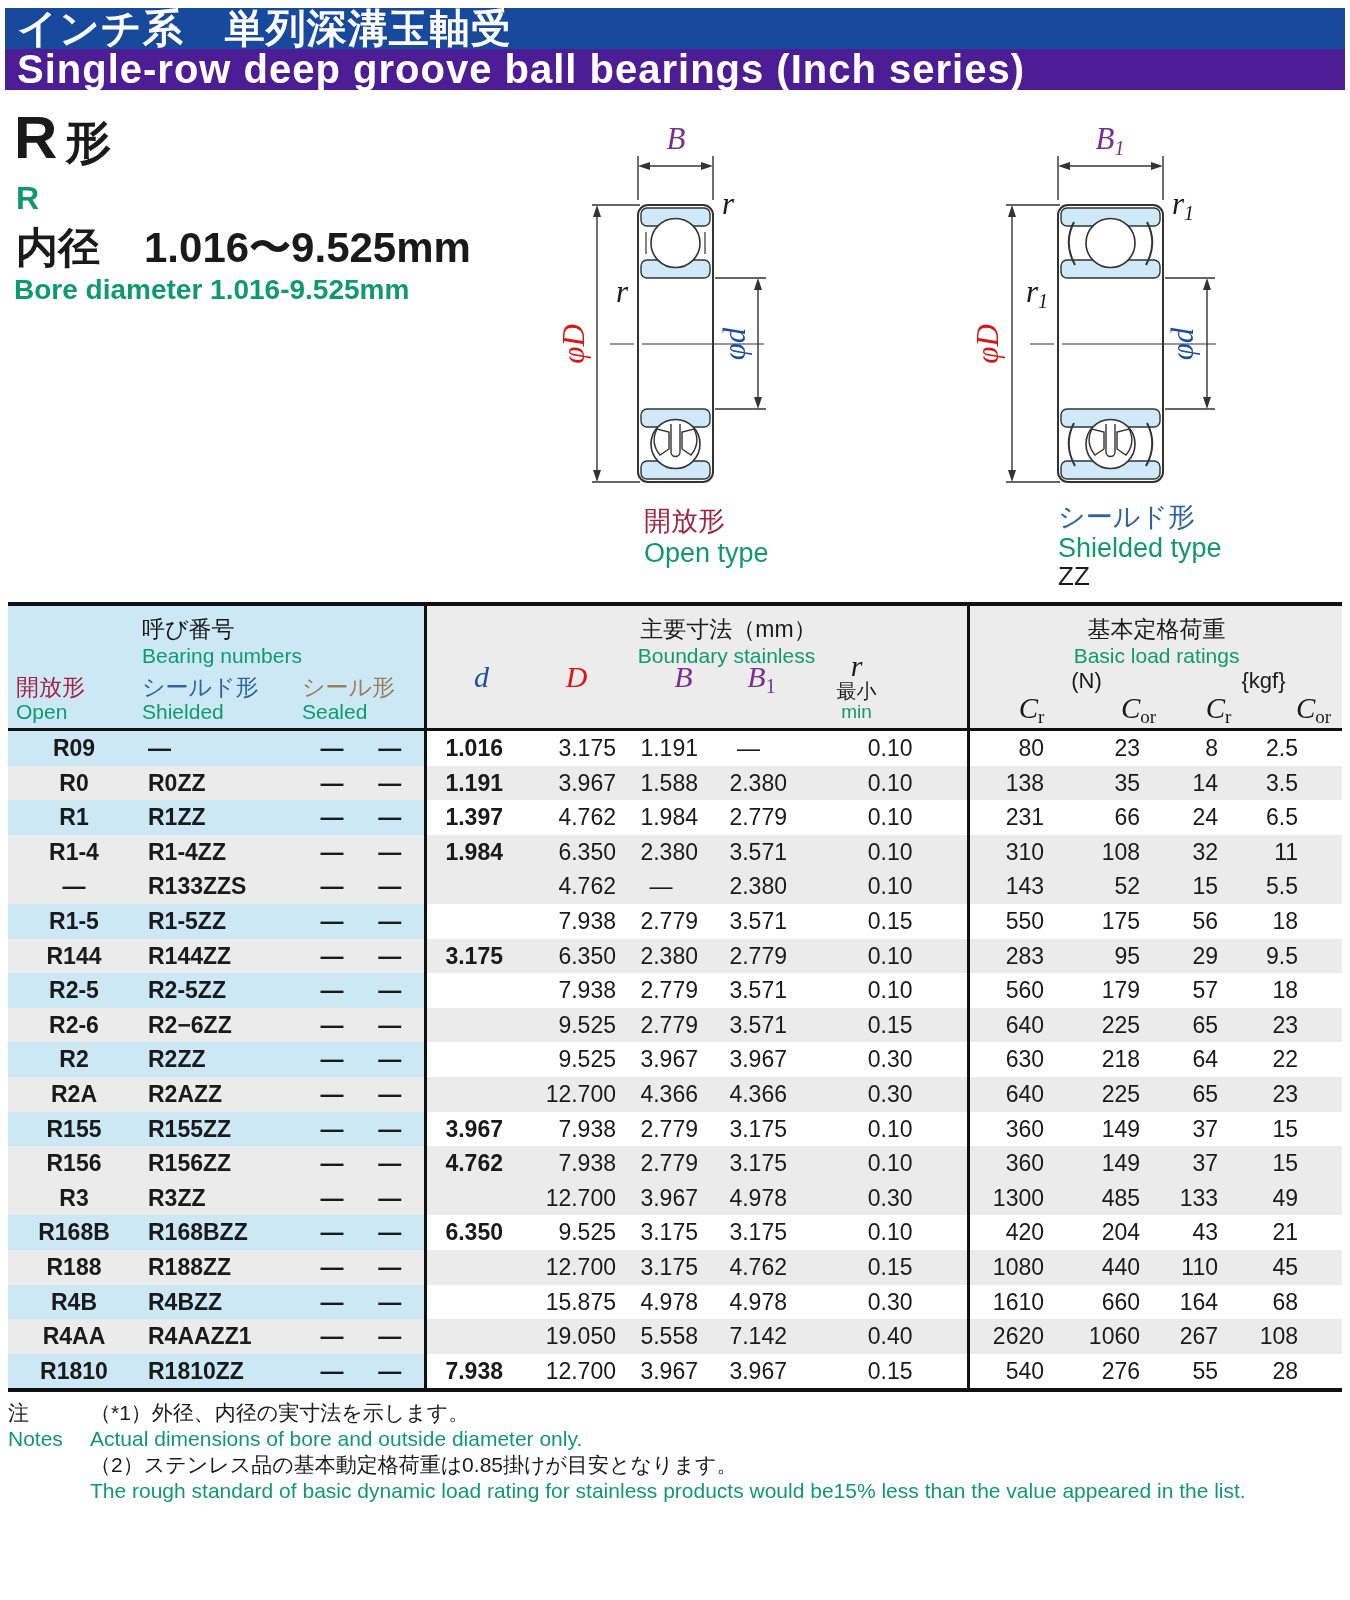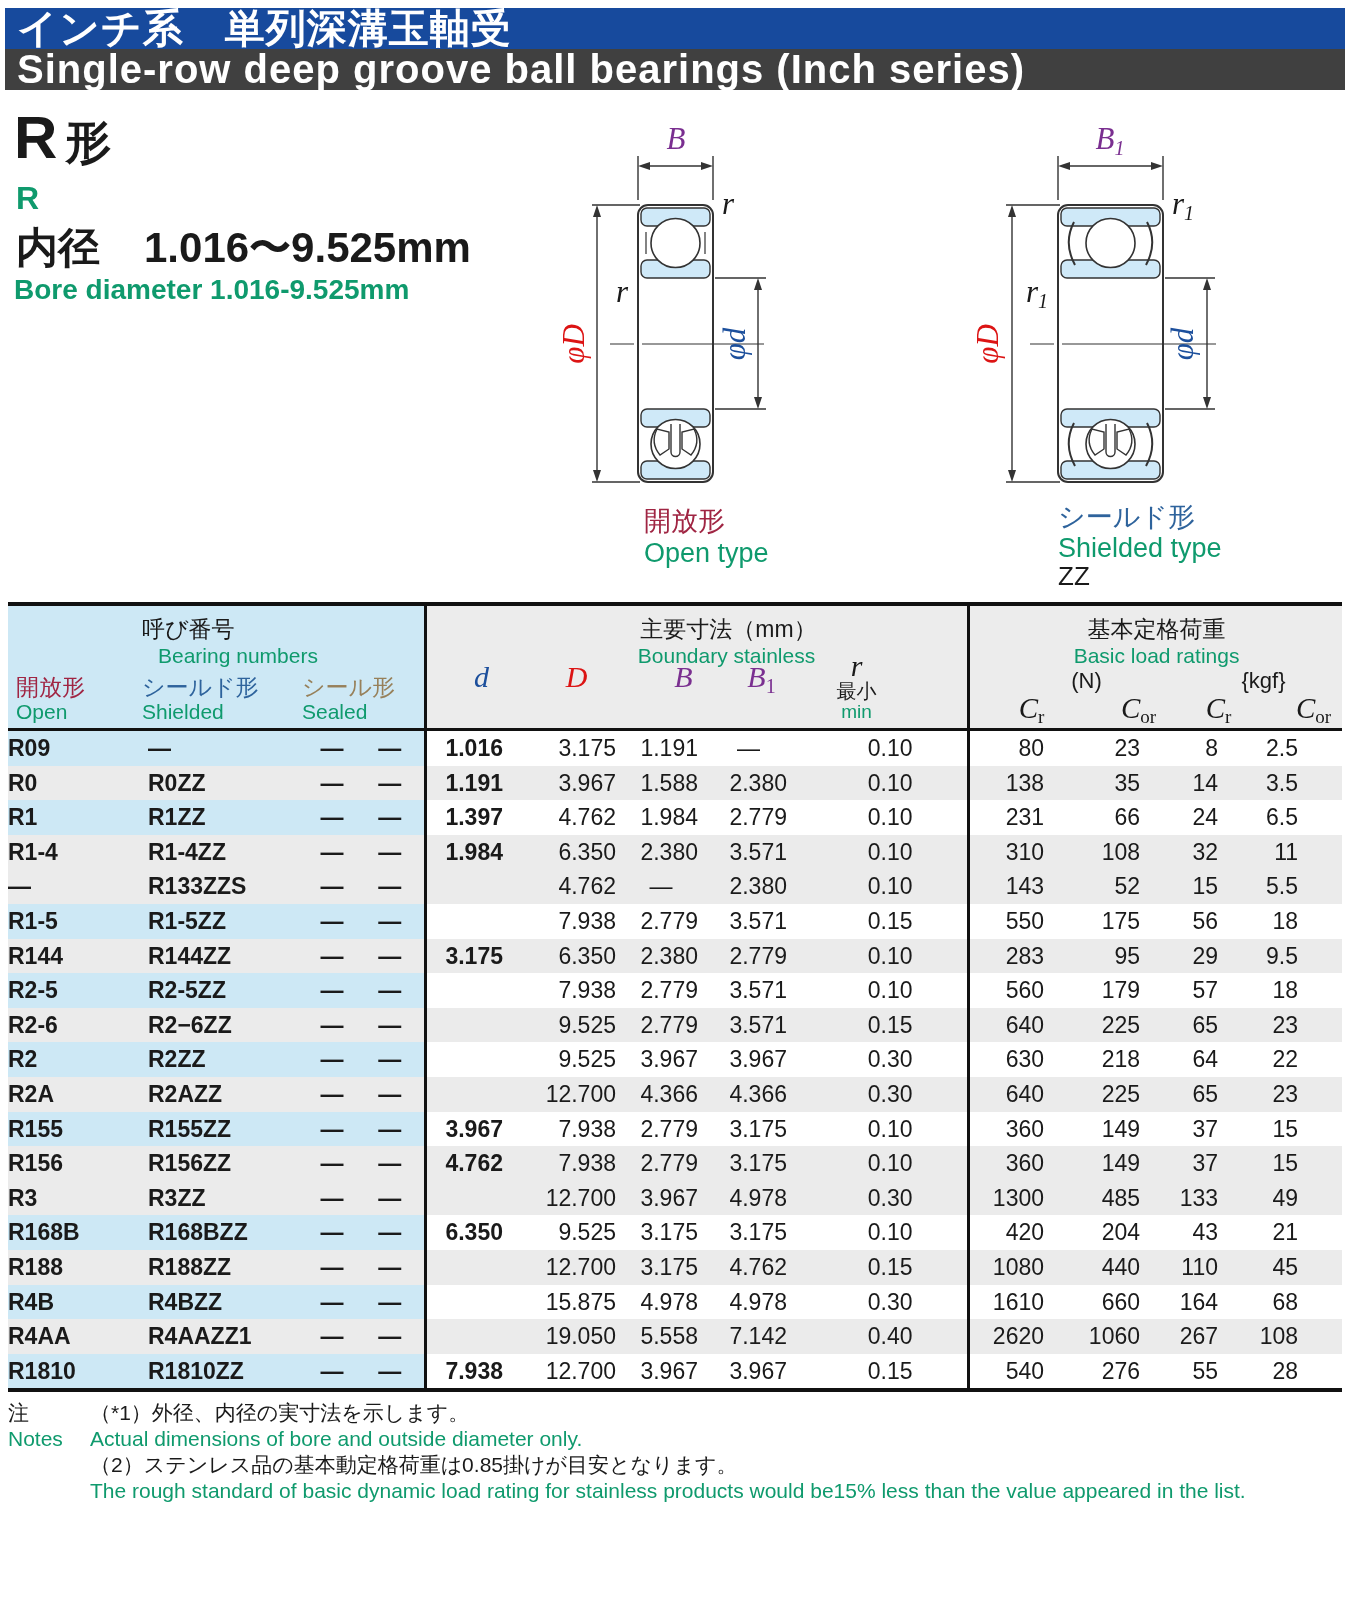--- a/index.html
+++ b/index.html
@@ -1,21 +1,21 @@
 <!DOCTYPE html>
 <html><head>
 <meta charset="utf-8">
 <style>
   html,body{margin:0;padding:0;background:#fff;width:1350px;}
   body{font-family:"Liberation Sans",sans-serif;color:#1a1a1a;position:relative;}
 
   
   .titlebar{margin:0 5px;height:41px;display:flex;align-items:center;padding-left:12px;box-sizing:border-box;}
   .titlebar.jp{background:#174a9d;margin-top:8px;}
-  .titlebar.en{background:#404040;}
+  .titlebar.en{background:#4c1d95;}
   .titlebar span{color:#fff;font-weight:bold;font-size:40px;letter-spacing:1px;white-space:nowrap;}
 
   
   .mid{position:relative;height:510px;}
   .series-name{position:absolute;left:14px;top:18px;}
   .series-name .big-r{font-size:60px;font-weight:bold;line-height:1;}
   .series-name .kei{font-size:46px;font-weight:bold;margin-left:8px;}
   .series-code{position:absolute;left:16px;top:90px;font-size:32px;font-weight:bold;color:#0f9a6d;}
   .bore-line{position:absolute;left:16px;top:130px;white-space:nowrap;}
   .bore-line .bore-jp{font-size:42px;font-weight:bold;}
@@ -64,21 +64,21 @@
   .cletter{font-family:"Liberation Serif",serif;font-style:italic;font-size:29px;}
   .csub{font-family:"Liberation Serif",serif;font-style:normal;font-size:19px;vertical-align:-5px;}
 
   tbody td{padding:0;height:34.6px;line-height:34.6px;font-size:23px;white-space:nowrap;overflow:hidden;box-sizing:border-box;}
   tbody tr.odd td{background:#fff;}
   tbody tr.odd td.lft{background:#cde8f5;}
   tbody tr.even td{background:#ebebeb;}
   td.bold{font-weight:bold;}
   td.num{text-align:right;}
   td.num.dash{text-align:center;padding-right:0 !important;}
-  .c-open{}
+  .c-open{text-align:center;}
   .c-shielded{padding-left:8px;}
   .c-sealed1,.c-sealed2{text-align:center;}
   .c-d{padding-right:12px;}
   .c-Dv{padding-right:4px;}
   .c-Bv{padding-right:4px;}
   .c-B1v{padding-right:8px;}
   .c-rv{padding-right:54px;}
   .c-crn{padding-right:12px;}
   .c-corn{padding-right:10px;}
   .c-crk{padding-right:10px;}
@@ -209,21 +209,21 @@
       <col style="width:173px">
     <col style="width:88px">
       <col style="width:94px">
       <col style="width:78px">
       <col style="width:114px">
   </colgroup>
   <thead>
     <tr>
       <th class="hb vline-r" colspan="4">
         <span class="hlbl" style="left:134px;top:8px;">呼び番号</span>
-        <span class="hlbl en" style="left:134px;top:38px;margin-left:16px;">Bearing numbers</span>
+        <span class="hlbl en" style="left:134px;top:38px;">Bearing numbers</span>
         <span class="hlbl cjp c-red" style="left:8px;top:66px;">開放形</span>
         <span class="hlbl en" style="left:8px;top:94px;">Open</span>
         <span class="hlbl cjp c-blu" style="left:134px;top:66px;">シールド形</span>
         <span class="hlbl en" style="left:134px;top:94px;">Shielded</span>
         <span class="hlbl cjp c-olv" style="left:294px;top:66px;">シール形</span>
         <span class="hlbl en" style="left:294px;top:94px;">Sealed</span>
       </th>
       <th class="hg vline-r" colspan="5">
         <span class="hlbl" style="left:290px;top:8px;transform:translateX(-50%);margin-left:12px;">主要寸法（mm）</span>
         <span class="hlbl en" style="left:300px;top:38px;transform:translateX(-50%);">Boundary stainless</span>

